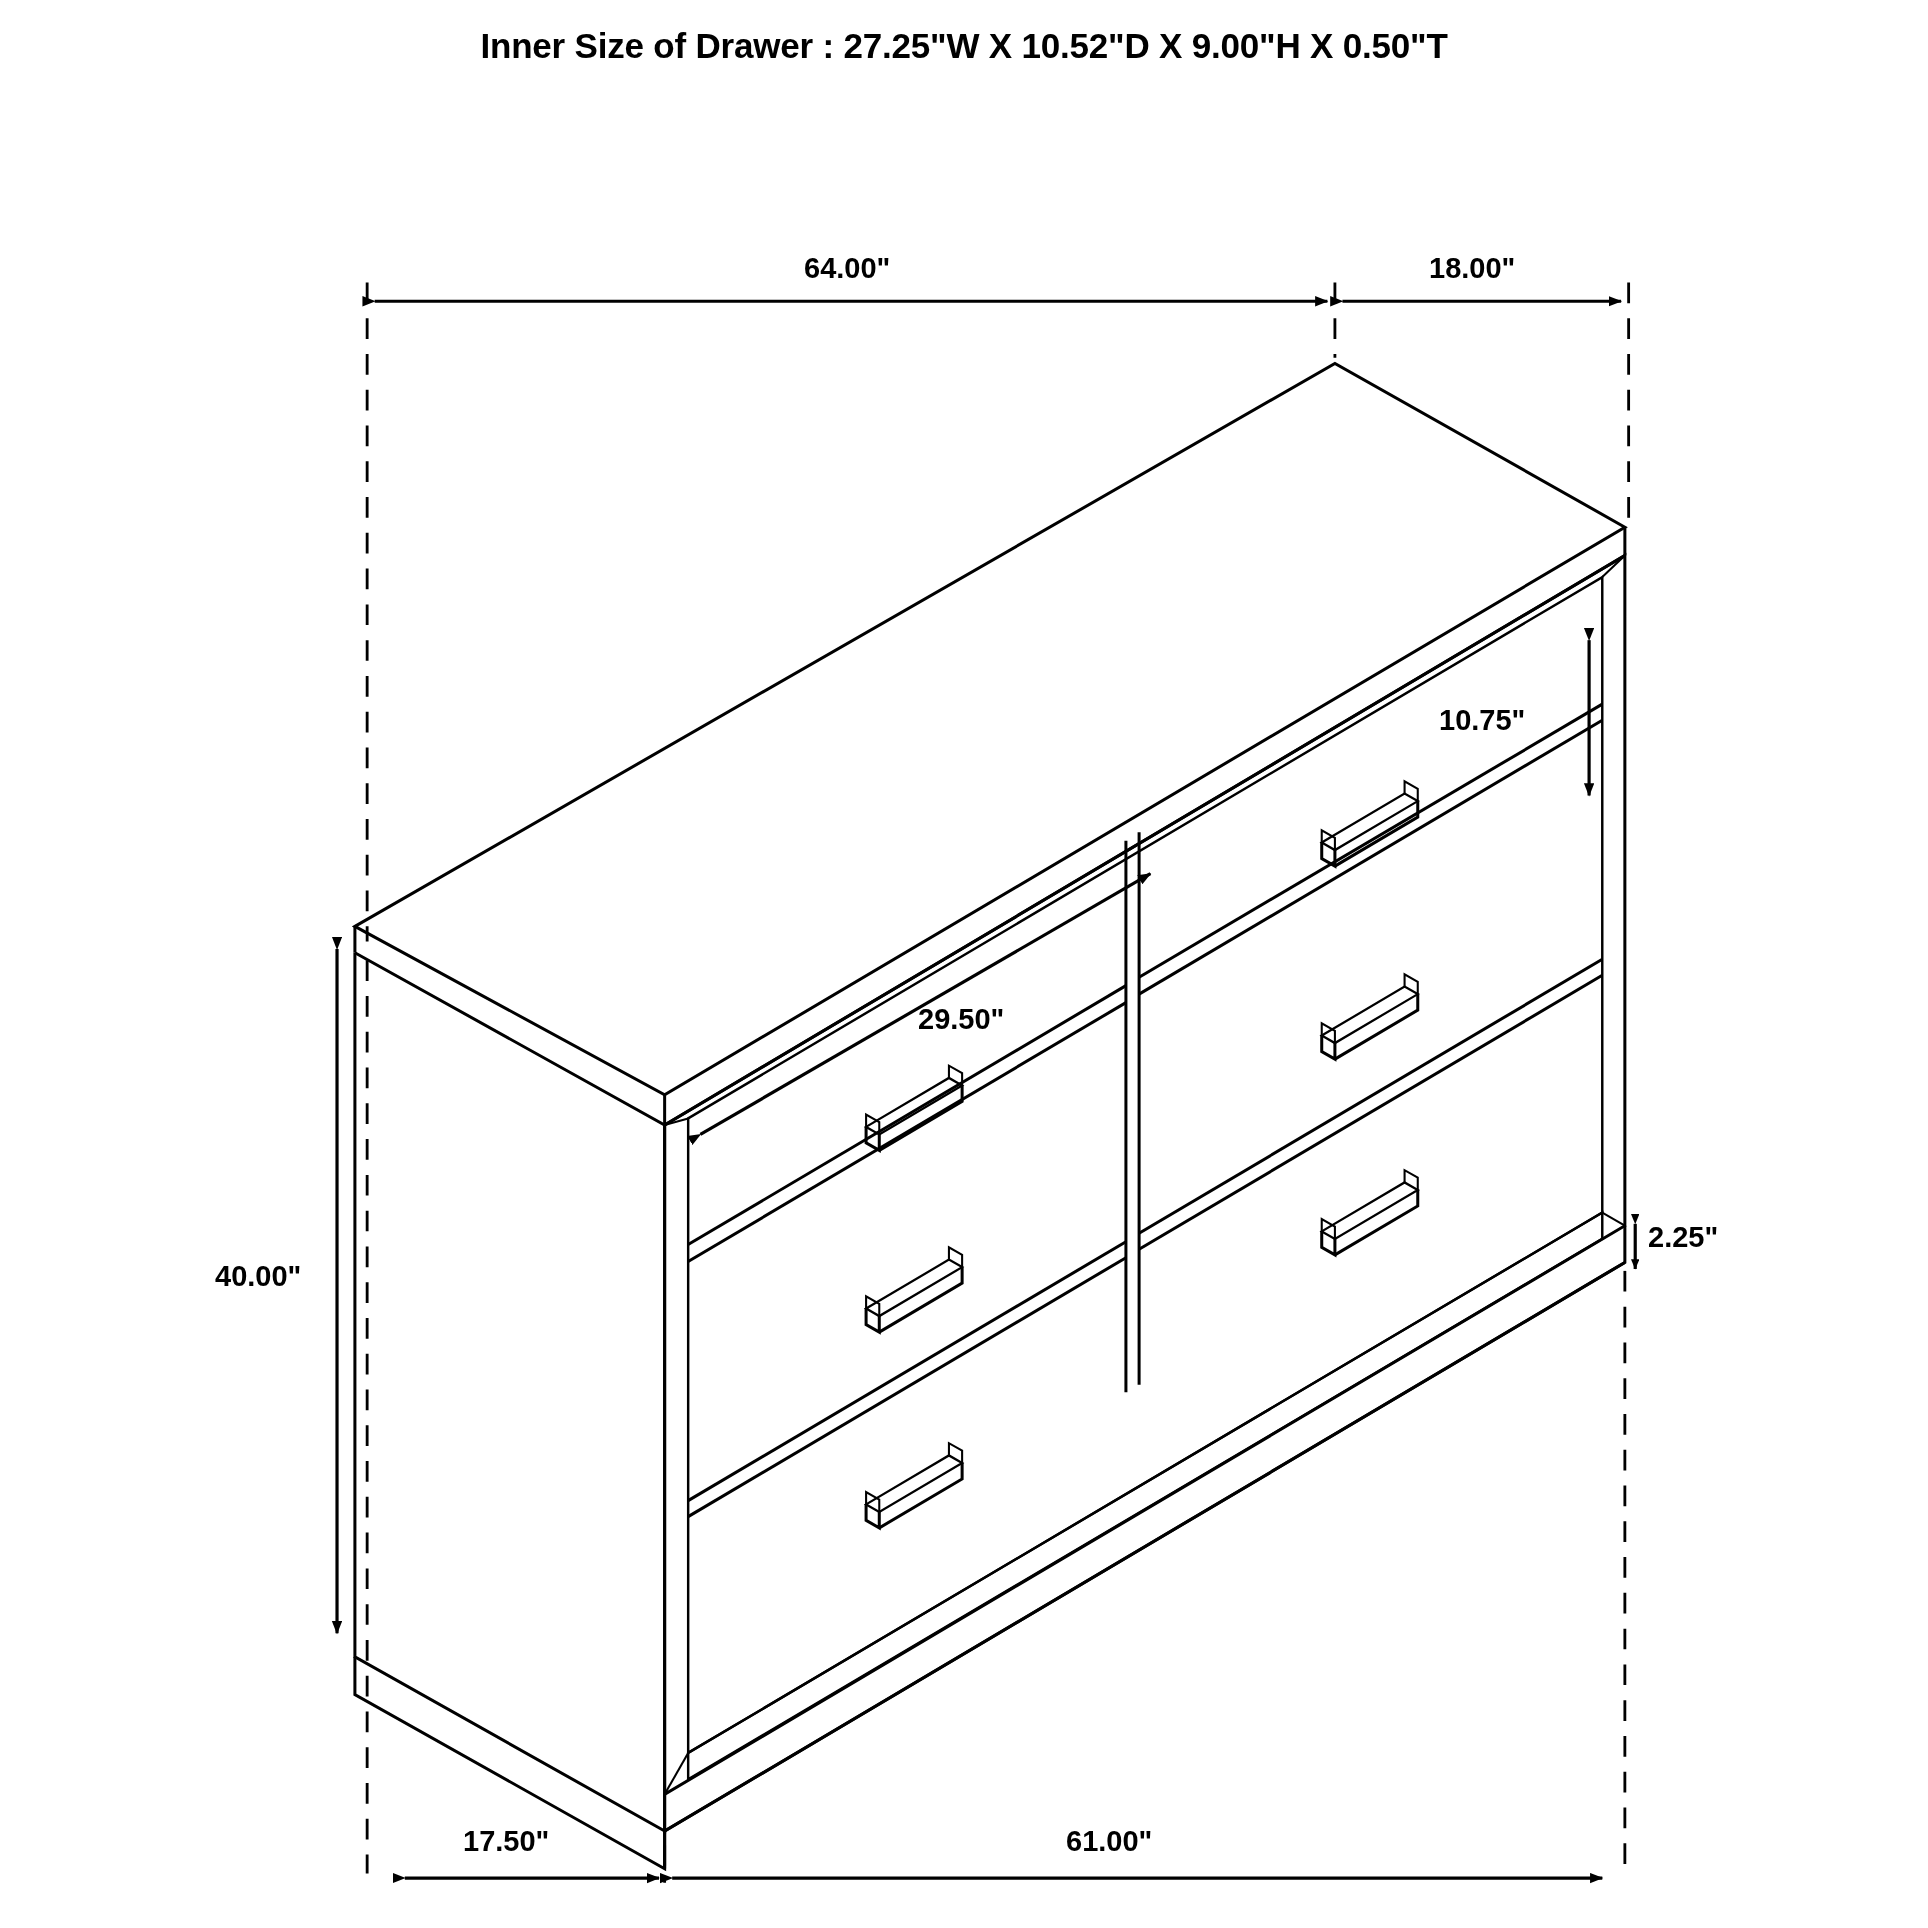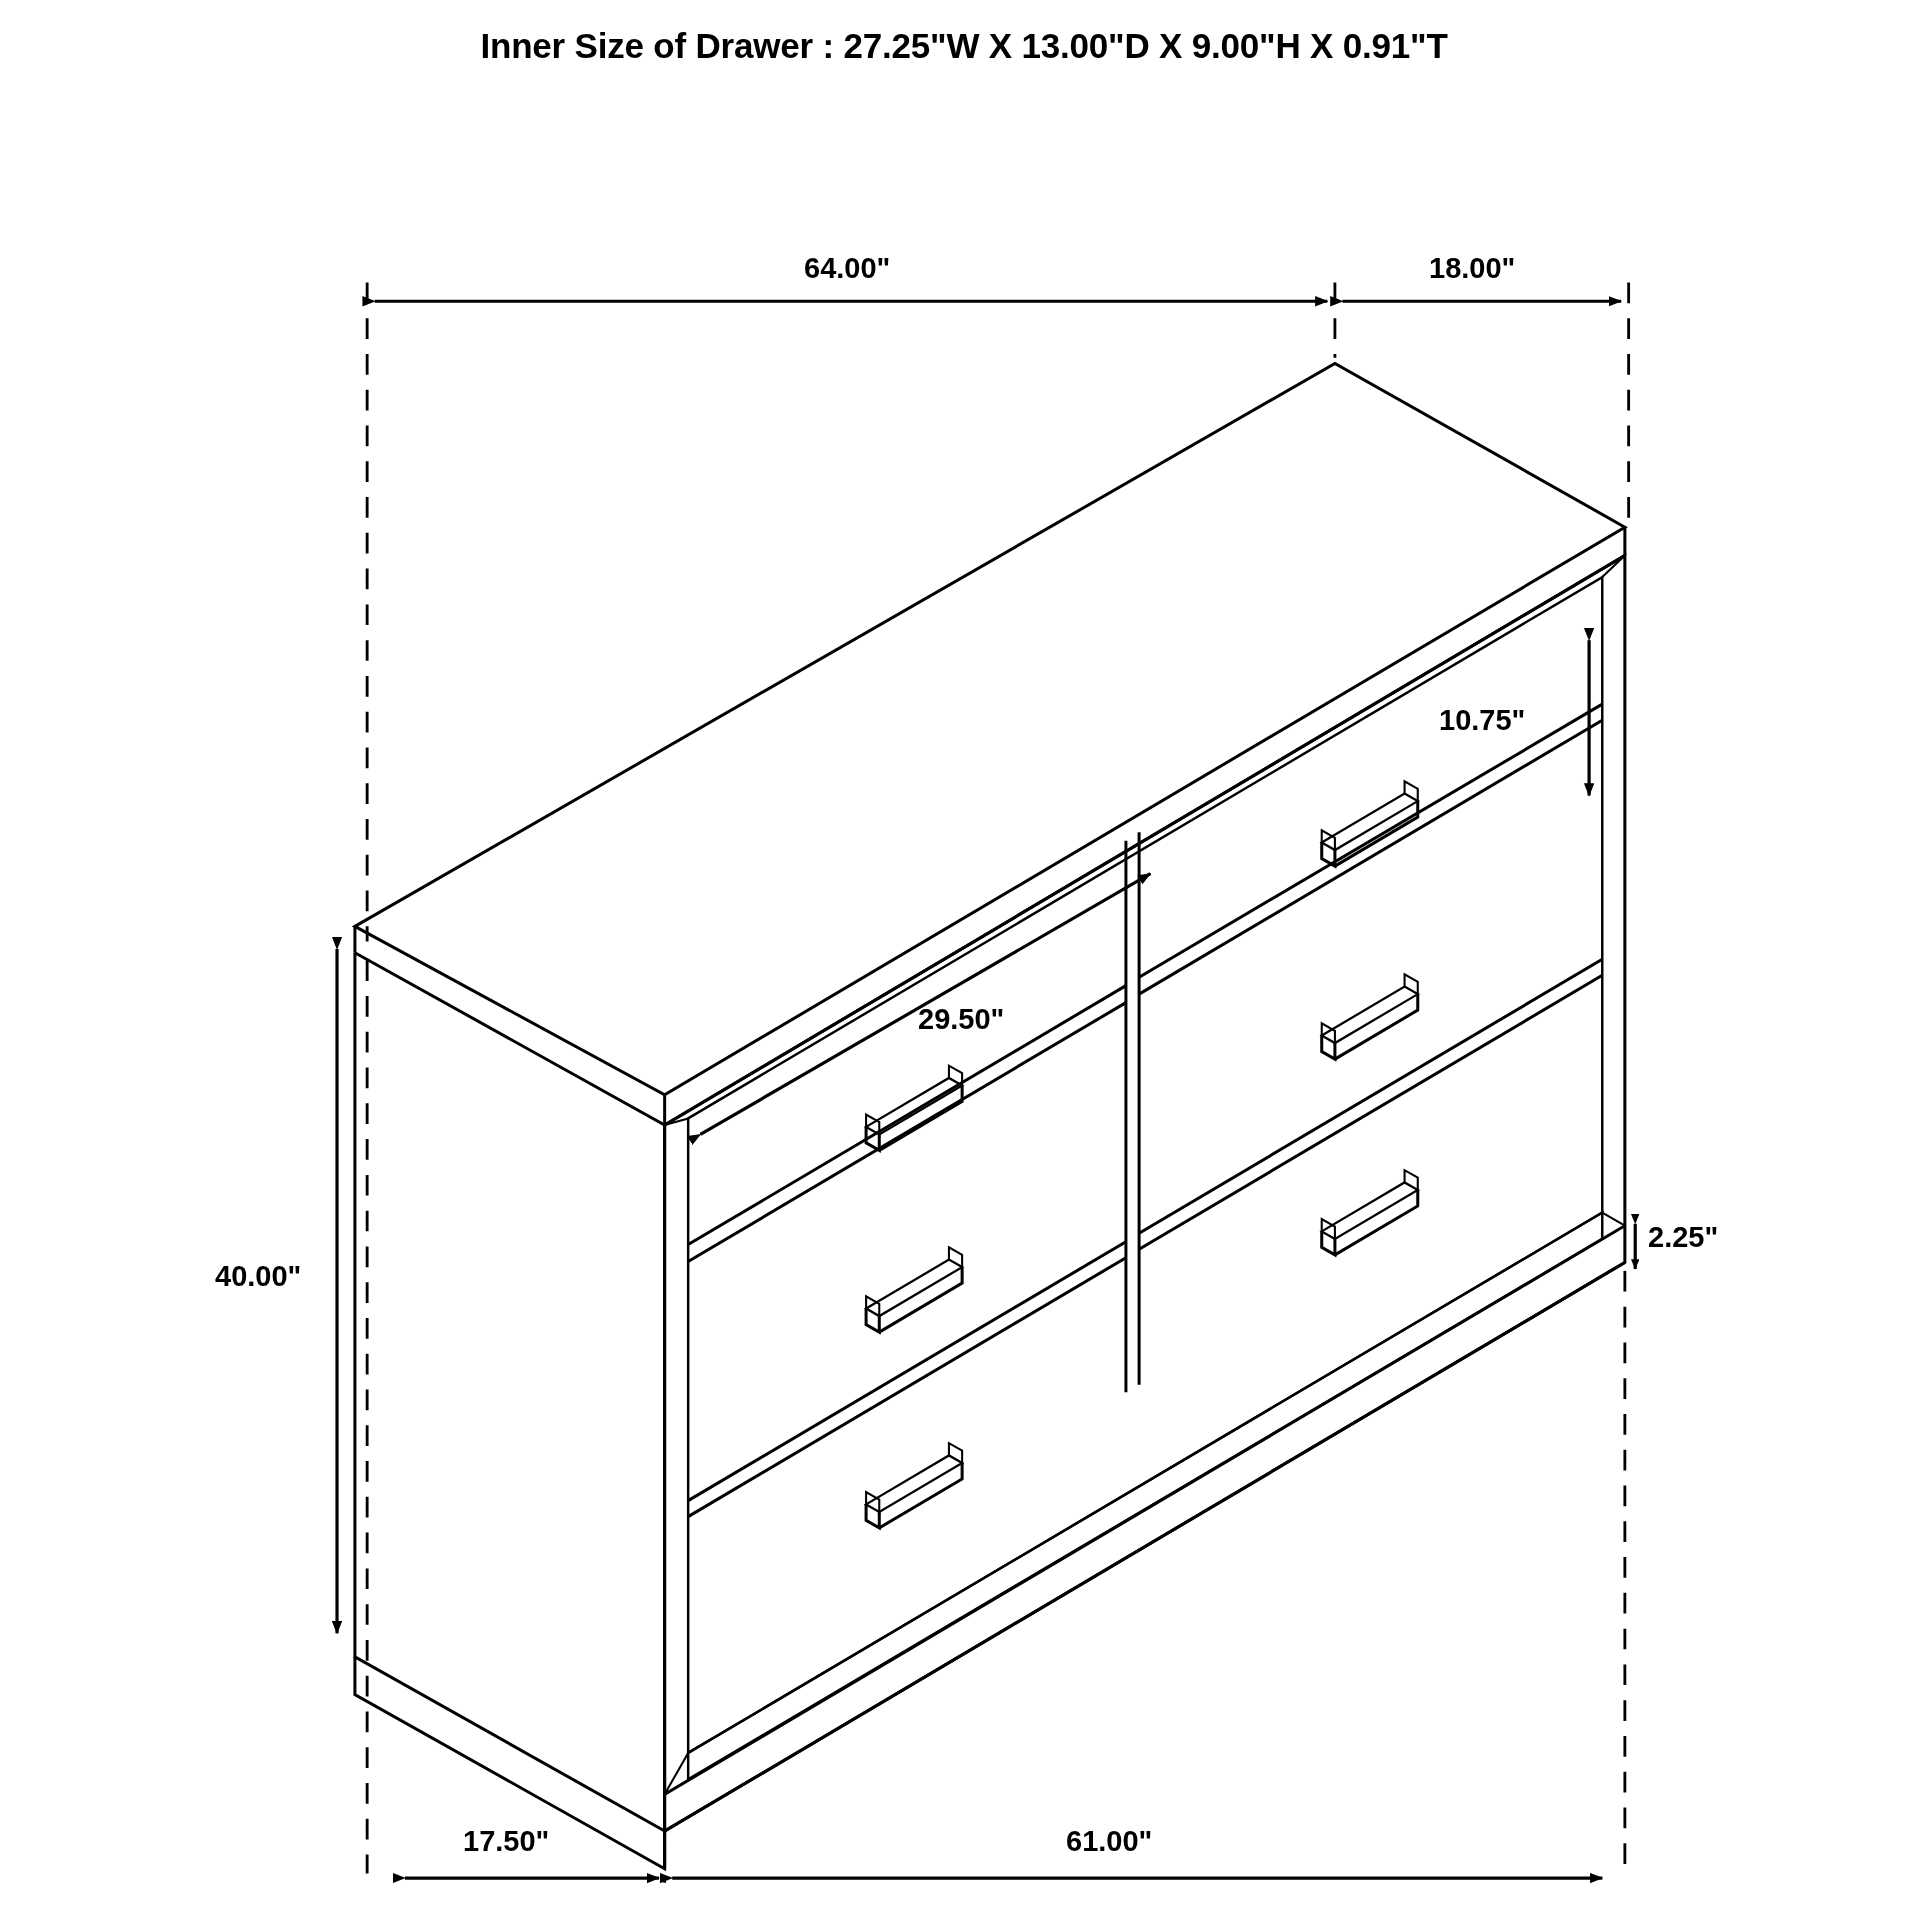--- a/index.html
+++ b/index.html
@@ -43,21 +43,21 @@
     font-size: 29px;
     font-weight: bold;
     white-space: nowrap;
   }
 </style>
 </head>
 <body>
 
 <div id="stage">
 
-  <div id="title">Inner Size of Drawer : 27.25"W X 13.00"D X 9.00"H X 0.91"T</div>
+  <div id="title">Inner Size of Drawer : 27.25"W X 10.52"D X 9.00"H X 0.50"T</div>
 
   <svg class="dwg" viewBox="0 0 2048 2048">
     <defs>
       <marker id="ar" markerWidth="16" markerHeight="16" refX="13" refY="5.5" orient="auto" markerUnits="userSpaceOnUse">
         <path d="M0,0 L14,5.5 L0,11 z" fill="#000"></path>
       </marker>
       <marker id="arS" markerWidth="13" markerHeight="13" refX="10.5" refY="4.5" orient="auto" markerUnits="userSpaceOnUse">
         <path d="M0,0 L11,4.5 L0,9 z" fill="#000"></path>
       </marker>
     </defs>

